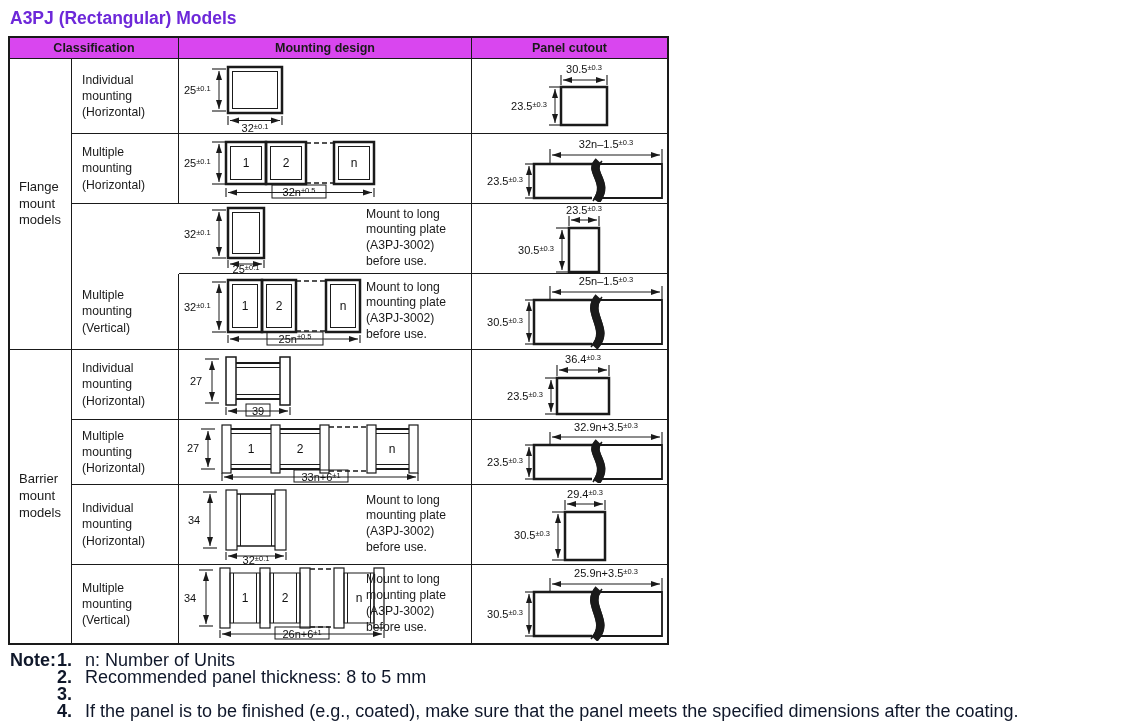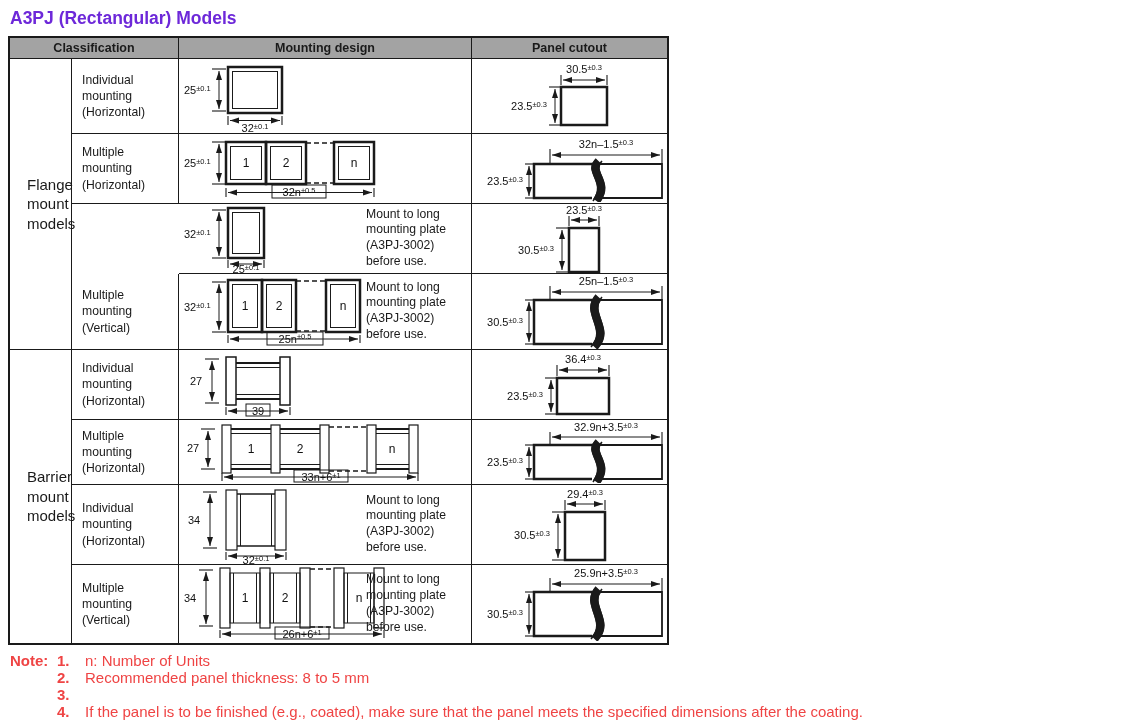--- a/index.html
+++ b/index.html
@@ -15,22 +15,22 @@
   .tbl{
     display:grid;
     grid-template-columns:62px 107px 293px 195px;
     grid-template-rows:21px 75px 70px 70px 76px 70px 65px 80px 78px;
     border:2px solid #1a1a1a;
     width:657px;margin-left:8px;background:#fff;
   }
   .cell{border-right:1px solid #1a1a1a;border-bottom:1px solid #1a1a1a;position:relative;box-sizing:border-box;}
   .nr{border-right:none;}
   .nb{border-bottom:none;}
-  .hd{background:#a3a3a3;font-weight:bold;font-size:12.5px;display:flex;align-items:center;justify-content:center;}
-  .grp{display:flex;align-items:center;padding-left:17px;font-size:15px;line-height:1.3;}
+  .hd{background:#d946ef;font-weight:bold;font-size:12.5px;display:flex;align-items:center;justify-content:center;}
+  .grp{display:flex;align-items:center;padding-left:9px;font-size:13px;line-height:1.3;}
   .typ{display:flex;align-items:center;padding-left:10px;padding-right:8px;font-size:12.2px;line-height:1.32;}
   .mnt{display:flex;align-items:center;padding-left:3px;}
   .cut{display:flex;align-items:center;justify-content:center;}
   .mnote{
     position:absolute;left:187px;top:50%;transform:translateY(-50%);
     width:102px;font-size:12.2px;line-height:1.3;
   }
   
   svg.dgm{display:block;}
   .dgm line,.dgm rect,.dgm path{stroke:#1a1a1a;fill:none;}
@@ -47,21 +47,21 @@
   .grayp{stroke:#8a8a8a;stroke-width:1.8;}
   .wband{stroke:#fff;stroke-width:8;}
   .sline{stroke-width:1.6;}
   .wbg{fill:#fff;stroke:none;}
   .dgm text{font-family:"Liberation Sans","DejaVu Sans",sans-serif;font-size:11px;fill:#111;stroke:none;}
   .dgm text.num{font-size:12px;}
   .dgm .mid{text-anchor:middle;}
   .dgm .end{text-anchor:end;}
   .dgm .tol{font-size:7.5px;}
   
-  .notes{margin:7px 0 0 10px;font-size:15px;color:#ef4444;}
+  .notes{margin:7px 0 0 10px;font-size:18px;color:#0f172a;}
   .nline{display:flex;line-height:17px;}
   .nlabel{font-weight:bold;width:47px;flex:none;}
   .nnum{font-weight:bold;width:28px;flex:none;}
 </style>
 </head>
 <body>
 
 <svg width="0" height="0" style="position:absolute" aria-hidden="true">
   <defs>
     <marker id="arr" markerUnits="userSpaceOnUse" markerWidth="9" markerHeight="8" refX="9" refY="3.5" orient="auto-start-reverse">

